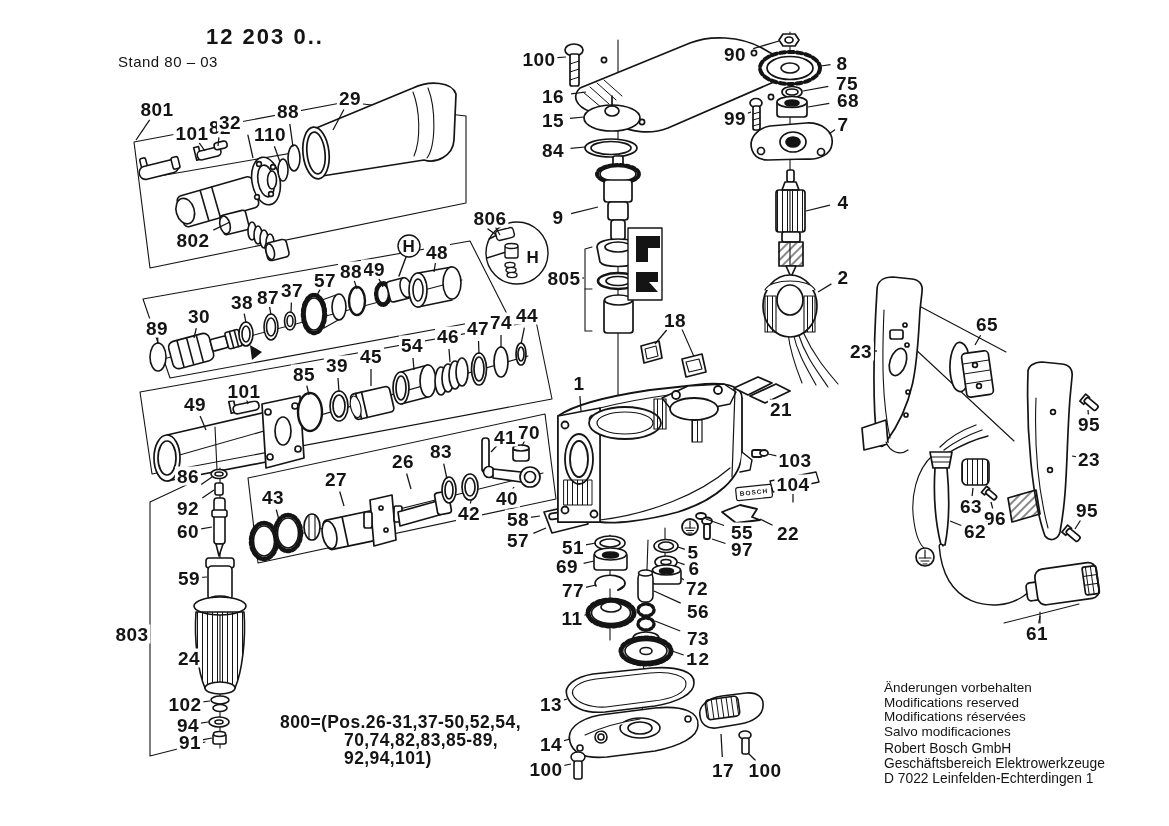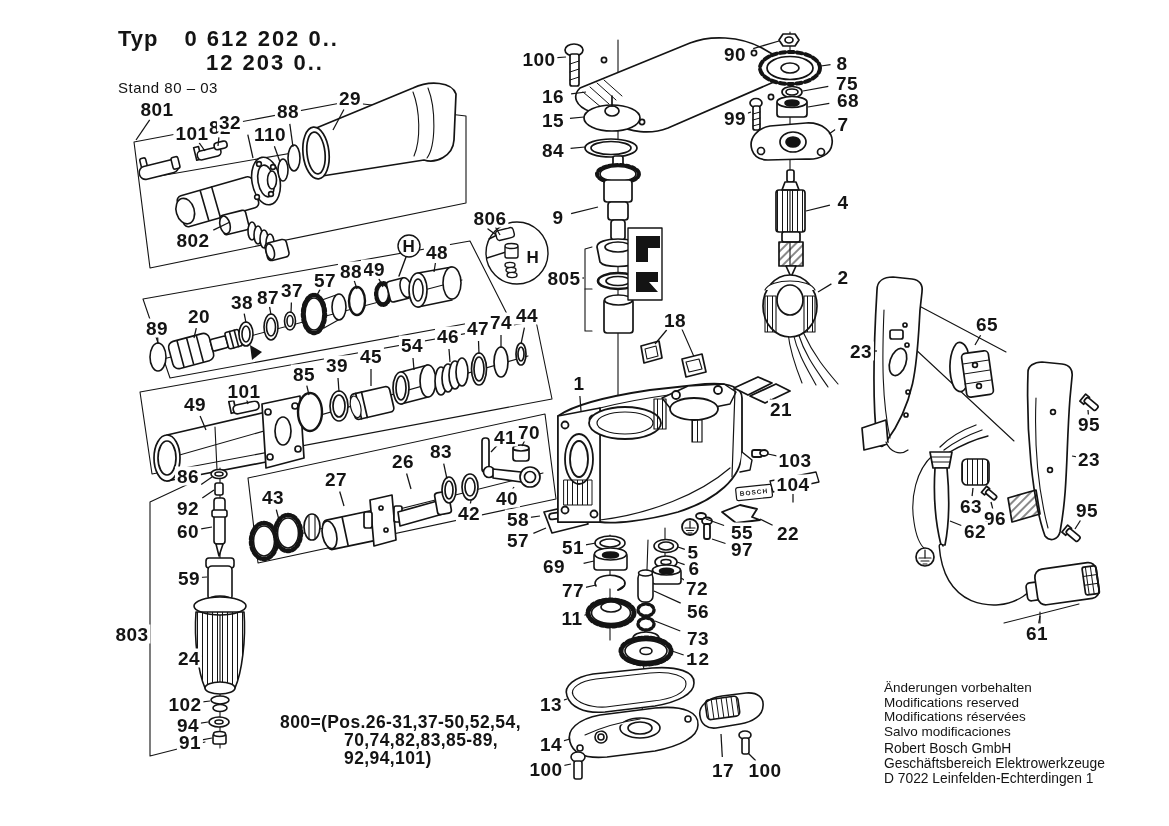--- a/index.html
+++ b/index.html
@@ -596,21 +596,21 @@
     <div class="callout" style="left: 350px; top: 98px;">29</div>
     <div class="callout" style="left: 193px; top: 240px;">802</div>
     <div class="callout" style="left: 490px; top: 218px;">806</div>
     <div class="callout" style="left: 437px; top: 252px;">48</div>
     <div class="callout" style="left: 374px; top: 269px;">49</div>
     <div class="callout" style="left: 351px; top: 271px;">88</div>
     <div class="callout" style="left: 325px; top: 280px;">57</div>
     <div class="callout" style="left: 292px; top: 290px;">37</div>
     <div class="callout" style="left: 268px; top: 297px;">87</div>
     <div class="callout" style="left: 242px; top: 302px;">38</div>
-    <div class="callout" style="left: 199px; top: 316px;">20</div>
+    <div class="callout" style="left: 199px; top: 316px;">30</div>
     <div class="callout" style="left: 157px; top: 328px;">89</div>
     <div class="callout" style="left: 527px; top: 315px;">44</div>
     <div class="callout" style="left: 501px; top: 322px;">74</div>
     <div class="callout" style="left: 478px; top: 328px;">47</div>
     <div class="callout" style="left: 448px; top: 336px;">46</div>
     <div class="callout" style="left: 412px; top: 345px;">54</div>
     <div class="callout" style="left: 371px; top: 356px;">45</div>
     <div class="callout" style="left: 337px; top: 365px;">39</div>
     <div class="callout" style="left: 304px; top: 374px;">85</div>
     <div class="callout" style="left: 244px; top: 391px;">101</div>
@@ -642,21 +642,21 @@
     <div class="callout" style="left: 1089px; top: 424px;">95</div>
     <div class="callout" style="left: 1089px; top: 459px;">23</div>
     <div class="callout" style="left: 971px; top: 506px;">63</div>
     <div class="callout" style="left: 995px; top: 518px;">96</div>
     <div class="callout" style="left: 975px; top: 531px;">62</div>
     <div class="callout" style="left: 1087px; top: 510px;">95</div>
     <div class="callout" style="left: 1037px; top: 633px;">61</div>
     <div class="callout" style="left: 518px; top: 519px;">58</div>
     <div class="callout" style="left: 518px; top: 540px;">57</div>
     <div class="callout" style="left: 573px; top: 547px;">51</div>
-    <div class="callout" style="left: 554px; top: 566px;">69</div>
+    <div class="callout" style="left: 567px; top: 566px;">69</div>
     <div class="callout" style="left: 573px; top: 590px;">77</div>
     <div class="callout" style="left: 572px; top: 618px;">11</div>
     <div class="callout" style="left: 693px; top: 552px;">5</div>
     <div class="callout" style="left: 694px; top: 568px;">6</div>
     <div class="callout" style="left: 697px; top: 588px;">72</div>
     <div class="callout" style="left: 698px; top: 611px;">56</div>
     <div class="callout" style="left: 698px; top: 638px;">73</div>
     <div class="callout" style="left: 698px; top: 660px; font-family: Liberation Mono, monospace;">12</div>
     <div class="callout" style="left: 551px; top: 704px;">13</div>
     <div class="callout" style="left: 551px; top: 744px;">14</div>
@@ -678,23 +678,20 @@
     <div class="callout" style="left: 441px; top: 451px;">83</div>
     <div class="callout" style="left: 505px; top: 437px;">41</div>
     <div class="callout" style="left: 529px; top: 432px;">70</div>
     <div class="callout" style="left: 507px; top: 498px;">40</div>
     <div class="callout" style="left: 469px; top: 513px;">42</div>
     <div class="callout letter" style="left: 409px; top: 246px;">H</div>
     <div class="callout letter" style="left: 533px; top: 257px;">H</div>
   </div>
 
 <div id="title-block">
-  <div id="typ-row">
-    <span>Typ</span><span class="val">0 612 202 0..</span>
-  </div>
   <div id="typ-line2">12 203 0..</div>
   <div id="stand-line">Stand 80 – 03</div>
 </div>
 
 <div id="note-800">
     <div>800=(Pos.26-31,37-50,52,54,</div>
     <div>70,74,82,83,85-89,</div>
     <div>92,94,101)</div>
   </div>
 

